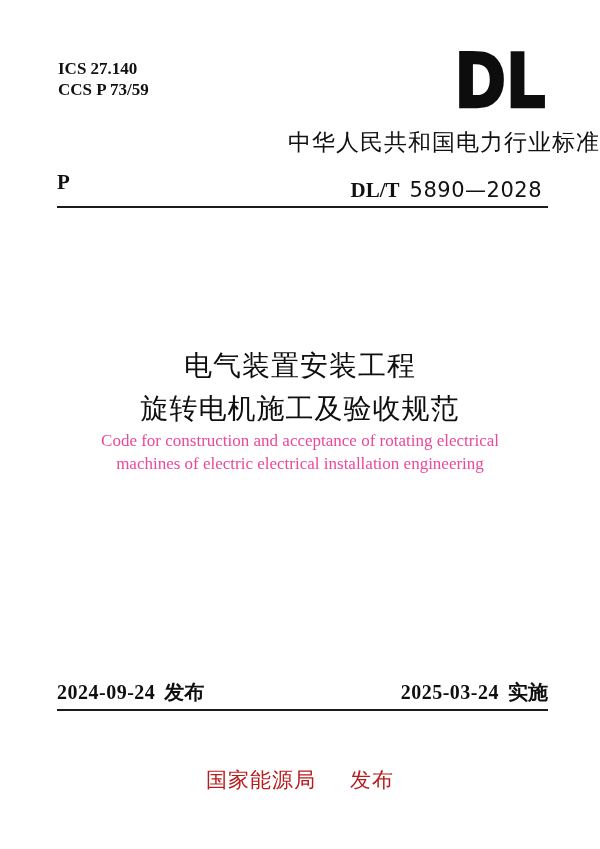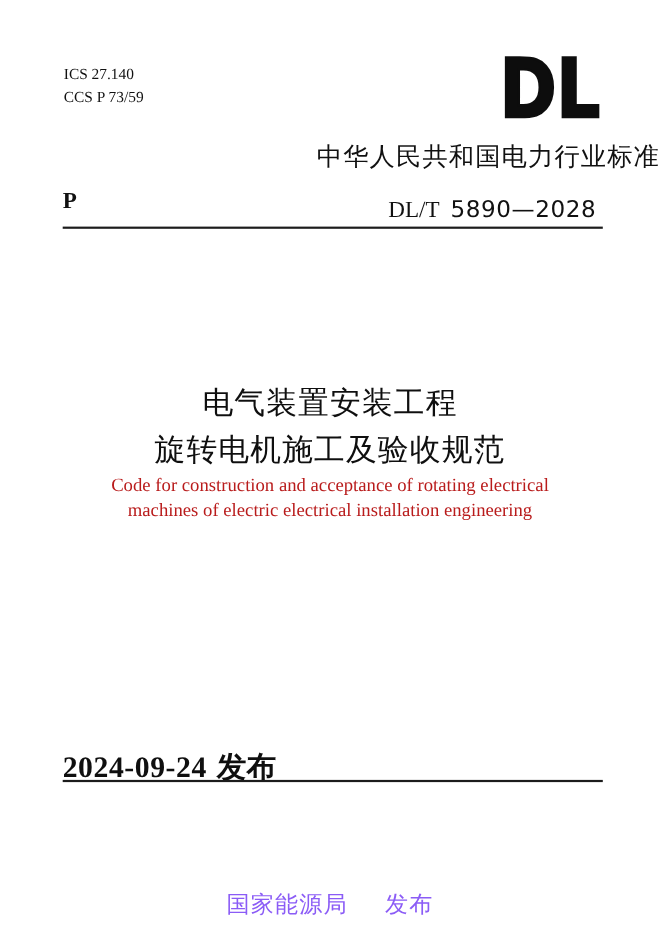--- a/index.html
+++ b/index.html
@@ -16,22 +16,22 @@
     font-family: "Liberation Serif", serif;
     overflow: hidden;
   }
 
   
   .codes {
     position: absolute;
     left: 58px;
     top: 58px;
     font-family: "Liberation Serif", serif;
-    font-weight: normal;
-    font-size: 14px;
+    font-weight: bold;
+    font-size: 17px;
     line-height: 21px;
     color: #111;
   }
 
   
   .logo {
     position: absolute;
     top: 44px;
     right: 54px;
     font-family: "DejaVu Sans", sans-serif;
@@ -74,21 +74,21 @@
   .std-number {
     position: absolute;
     right: 58px;
     top: 178px;
     font-size: 21px;
     color: #111;
     white-space: nowrap;
   }
   .std-number .prefix {
     font-family: "Liberation Serif", serif;
-    font-weight: normal;
+    font-weight: bold;
     margin-right: 10px;
     margin-top: 26px;
   }
   .std-number .num {
     font-family: "DejaVu Sans", "Liberation Sans", sans-serif;
     font-weight: normal;
     letter-spacing: 0.5px;
   }
 
   .rule {
@@ -119,60 +119,60 @@
   
   .title-en {
     position: absolute;
     top: 429px;
     left: 0;
     width: 100%;
     text-align: center;
     font-family: "Liberation Serif", serif;
     font-size: 17px;
     line-height: 23px;
-    color: #b91c1c;
+    color: #ec4899;
   }
 
   
   .dates {
     position: absolute;
     left: 57px;
     right: 52px;
     top: 679px;
     display: flex;
     justify-content: space-between;
     align-items: baseline;
-    font-size: 27px;
+    font-size: 20px;
     font-weight: bold;
     color: #0f0f0f;
     white-space: nowrap;
   }
   .dates .date-num {
     font-family: "Liberation Serif", serif;
     font-weight: bold;
     letter-spacing: 0.5px;
   }
   .dates .date-label {
     font-family: "DejaVu Sans", "Liberation Sans", sans-serif;
     font-weight: bold;
     margin-left: 9px;
   }
 
   
   .publisher-row {
     position: absolute;
-    top: 808px;
+    top: 766px;
     left: 0;
     width: 100%;
     text-align: center;
     font-family: "DejaVu Sans", "Liberation Sans", sans-serif;
     font-weight: 500;
     font-size: 21px;
     letter-spacing: 1px;
-    color: #8b5cf6;
+    color: #b91c1c;
     white-space: nowrap;
   }
   .publisher-row .gap { display: inline-block; width: 34px; }
 </style>
 </head>
 <body>
 
 <div class="page">
 
   <div class="codes">
@@ -199,20 +199,23 @@
 
   <div class="title-en">
     <div>Code for construction and acceptance of rotating electrical</div>
     <div>machines of electric electrical installation engineering</div>
   </div>
 
   <div class="dates">
     <div>
       <span class="date-num">2024-09-24</span><span class="date-label">发布</span>
     </div>
+    <div>
+      <span class="date-num">2025-03-24</span><span class="date-label">实施</span>
+    </div>
   </div>
 
   <div class="rule rule-bottom"></div>
 
   <div class="publisher-row">
     <span>国家能源局</span><span class="gap"></span><span>发布</span>
   </div>
 
 </div>
 

